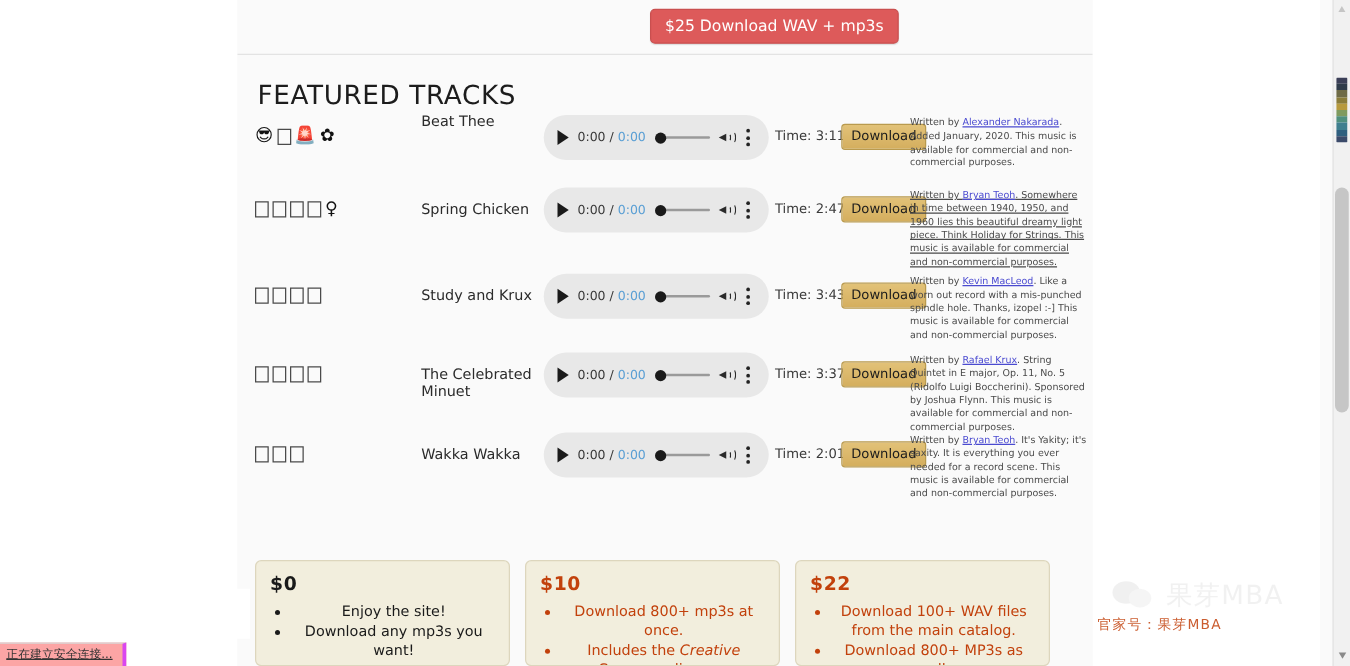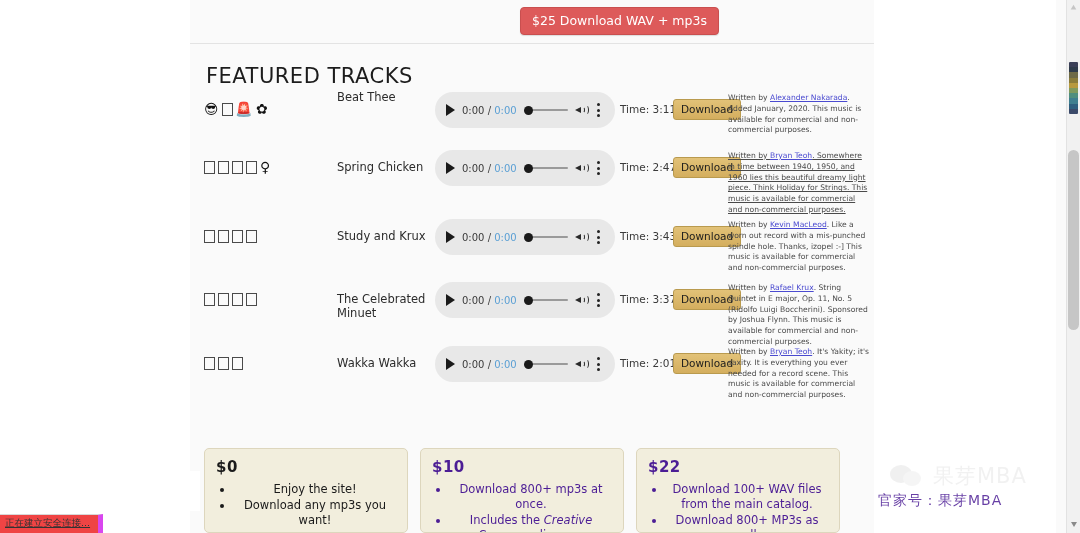--- a/index.html
+++ b/index.html
@@ -112,27 +112,27 @@
     width: 204px; height: 85px;
     background: #f2eedd; border: 1px solid #ddd6bd;
     border-radius: 5px; padding: 9px 11px 0;
     overflow: hidden;
   }
   .card .price { font-size: 15px; font-weight: 700; letter-spacing: .5px; margin-bottom: 6px; }
   .card ul { list-style: disc; padding-left: 18px; text-align: center; }
   .card li { font-size: 11.5px; line-height: 1.3; margin-bottom: 1px; }
   .card.c0 .price, .card.c0 li { color: #1a1a1a; }
   .card.c1 .price, .card.c1 li,
-  .card.c2 .price, .card.c2 li { color: #4c1d95; }
+  .card.c2 .price, .card.c2 li { color: #c2410c; }
   .card em { font-style: italic; }
 
   
   .statusbar {
     position: absolute; left: 0; bottom: 0;
-    background: #ef4444; border-top: 1px solid #d8d8d8; border-right: 5px solid #d946ef;
+    background: #fca5a5; border-top: 1px solid #d8d8d8; border-right: 3px solid #d946ef;
     font-size: 9.5px; color: #333; padding: 2px 8px 3px 5px;
     font-family: "DejaVu Sans", "Liberation Sans", sans-serif;
   }
   .statusbar span { text-decoration: underline; }
   .status-mask { position: absolute; left: 0; bottom: 22px; width: 200px; height: 40px; background: #ffffff; }
 
   
   .watermark {
     position: absolute; left: 890px; top: 462px;
     display: flex; align-items: center; gap: 7px;
@@ -140,21 +140,21 @@
   }
   .wm-logo { position: relative; width: 36px; height: 24px; flex: none; }
   .wm-logo .b1, .wm-logo .b2 {
     position: absolute; border-radius: 50%; background: #cfcfcf;
   }
   .wm-logo .b1 { left: 0; top: 1px; width: 22px; height: 18px; }
   .wm-logo .b2 { left: 13px; top: 7px; width: 18px; height: 15px; background: #e0e0e0; }
   .wm-text { font-size: 21px; color: #d2d2d2; white-space: nowrap; letter-spacing: 1px; }
   .watermark2 {
     position: absolute; left: 878px; top: 492px;
-    font-size: 14px; color: #4c1d95; opacity: .85;
+    font-size: 11px; color: #c2410c; opacity: .85;
     white-space: nowrap; letter-spacing: 1px; pointer-events: none;
   }
 
   
   .sb-track { position: absolute; right: 0; top: 0; width: 14px; height: 533px; background: #f1f1f1; border-left: 1px solid #e2e2e2; }
   .sb-thumb { position: absolute; right: 1px; top: 150px; width: 11px; height: 180px; background: #c6c6c6; border-radius: 6px; cursor: pointer; }
   .sb-marker { position: absolute; right: 2px; top: 62px; width: 9px; height: 52px; border-radius: 1px; overflow: hidden; }
   .sb-marker i { display: block; height: 5.2px; }
   .sb-up { position: absolute; right: 3px; top: 4px; width: 7px; height: 7px; opacity: .5; }
   .sb-dn { position: absolute; right: 3px; bottom: 6px; width: 0; height: 0; border-left: 3.5px solid transparent; border-right: 3.5px solid transparent; border-top: 5px solid #8a8a8a; }

